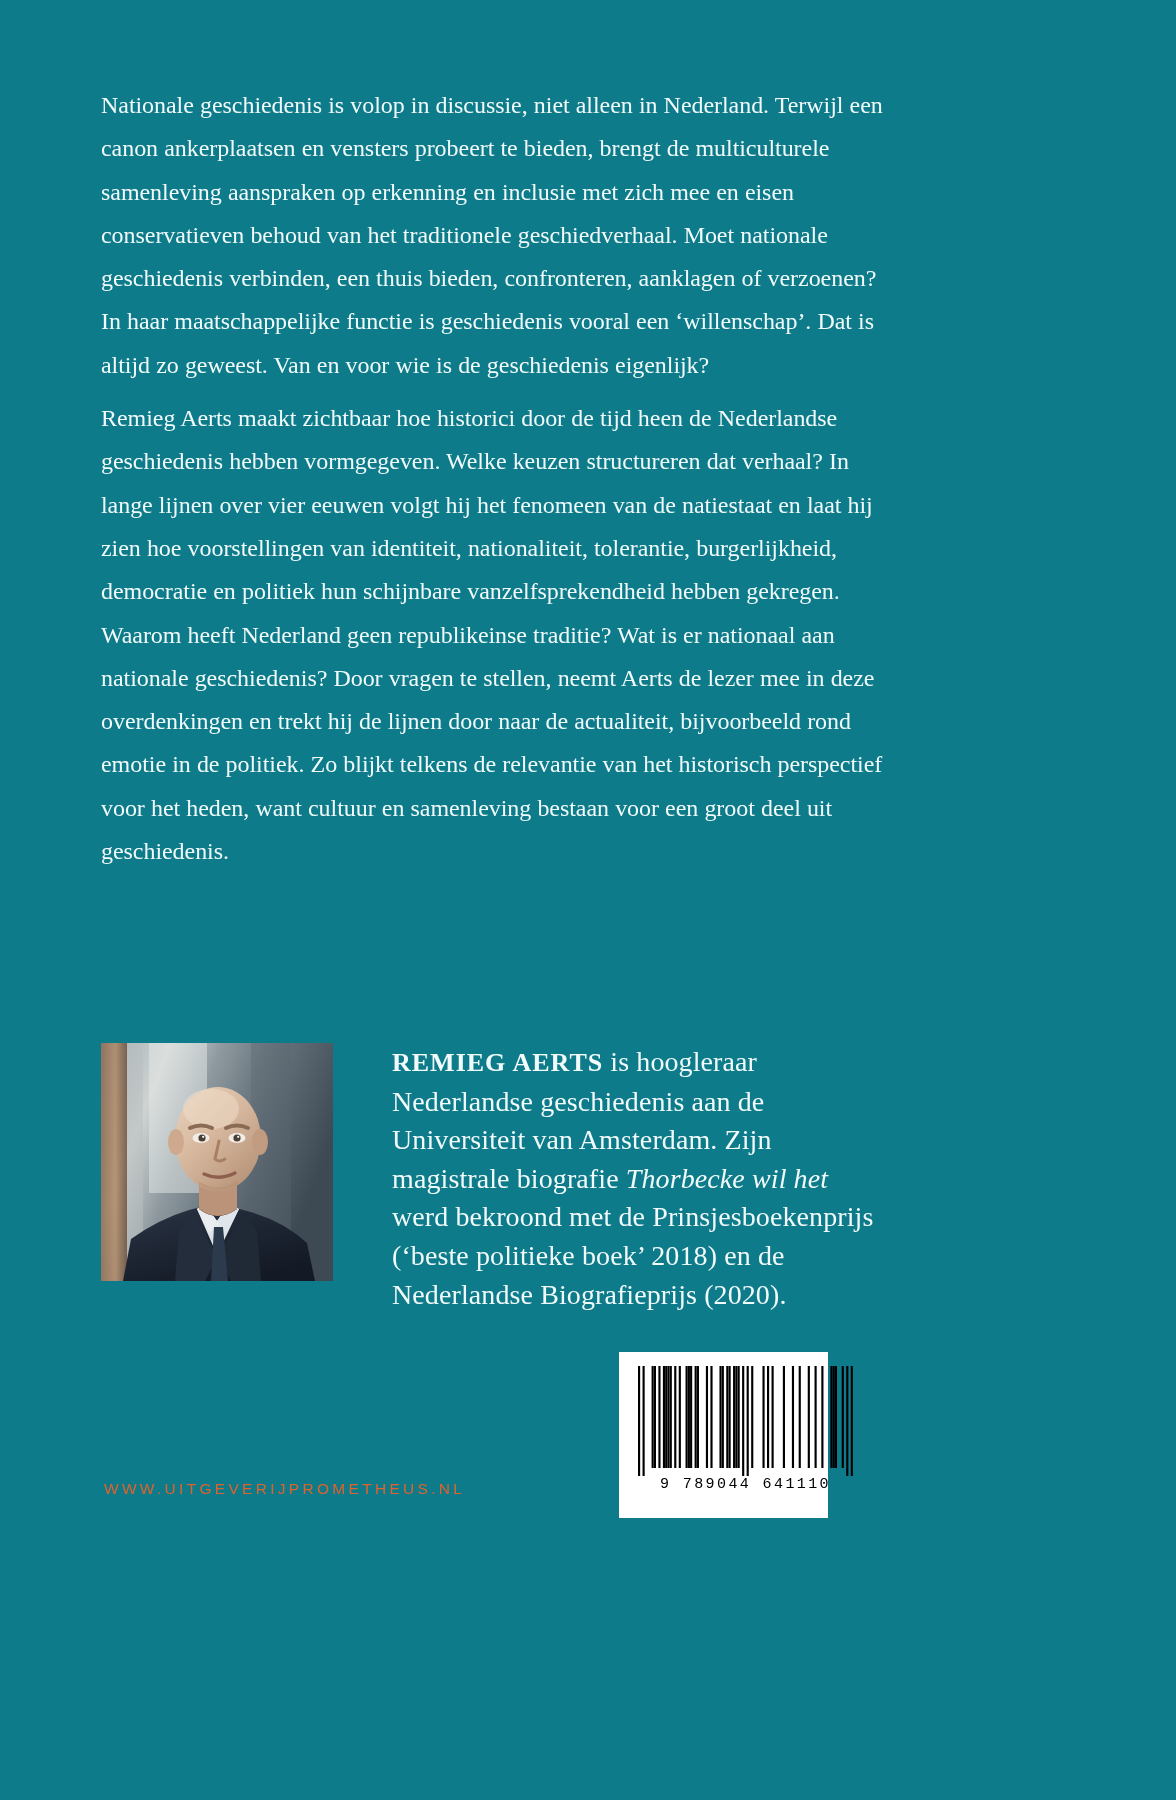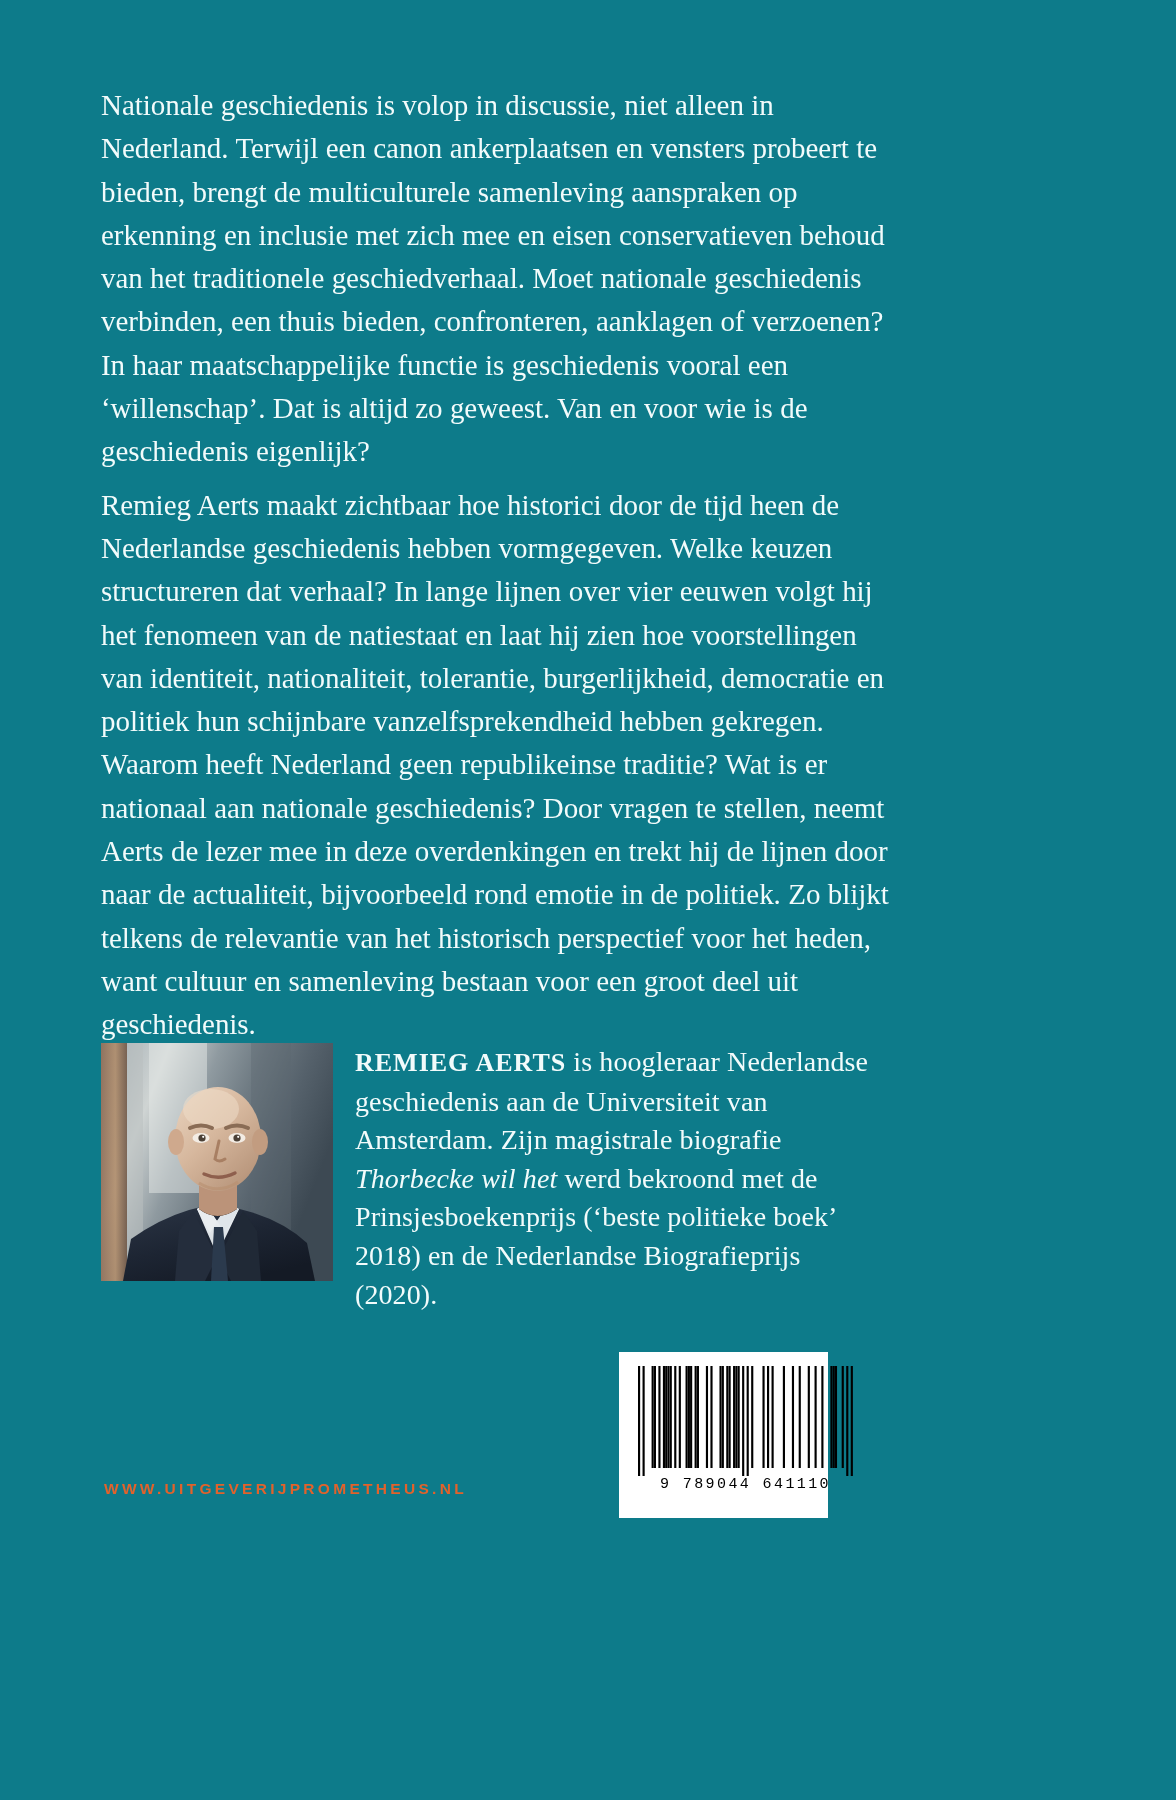--- a/index.html
+++ b/index.html
@@ -24,36 +24,37 @@
   
   .blurb {
     position: absolute;
     left: 101px;
     top: 84px;
     width: 790px;
   }
   .blurb p {
     margin: 0;
     color: #f2fbfb;
-    font-size: 29px;
+    font-size: 24px;
     line-height: 43.3px;
     letter-spacing: -0.05px;
     word-spacing: 0.2px;
     -webkit-font-smoothing: antialiased;
   }
   .blurb p + p { margin-top: 10px; }
 
   
   .author-block {
     position: absolute;
     left: 101px;
     top: 1043px;
     width: 790px;
     display: flex;
     align-items: flex-start;
+    gap: 37px;
   }
   .author-photo {
     width: 232px;
     height: 238px;
     flex: 0 0 232px;
     position: relative;
     overflow: hidden;
     background: #7b8a96;
   }
   .author-photo svg { display: block; }
@@ -74,21 +75,21 @@
   .author-bio .ital { font-style: italic; }
 
   
   .site-url {
     position: absolute;
     left: 104px;
     top: 1480px;
     color: #e2622b;
     font-family: "Liberation Sans", "DejaVu Sans", sans-serif;
     font-size: 15.5px;
-    font-weight: bold;
+    font-weight: normal;
     letter-spacing: 3.3px;
   }
 
   
   .barcode-box {
     position: absolute;
     left: 619px;
     top: 1352px;
     width: 201px;
     height: 158px;

